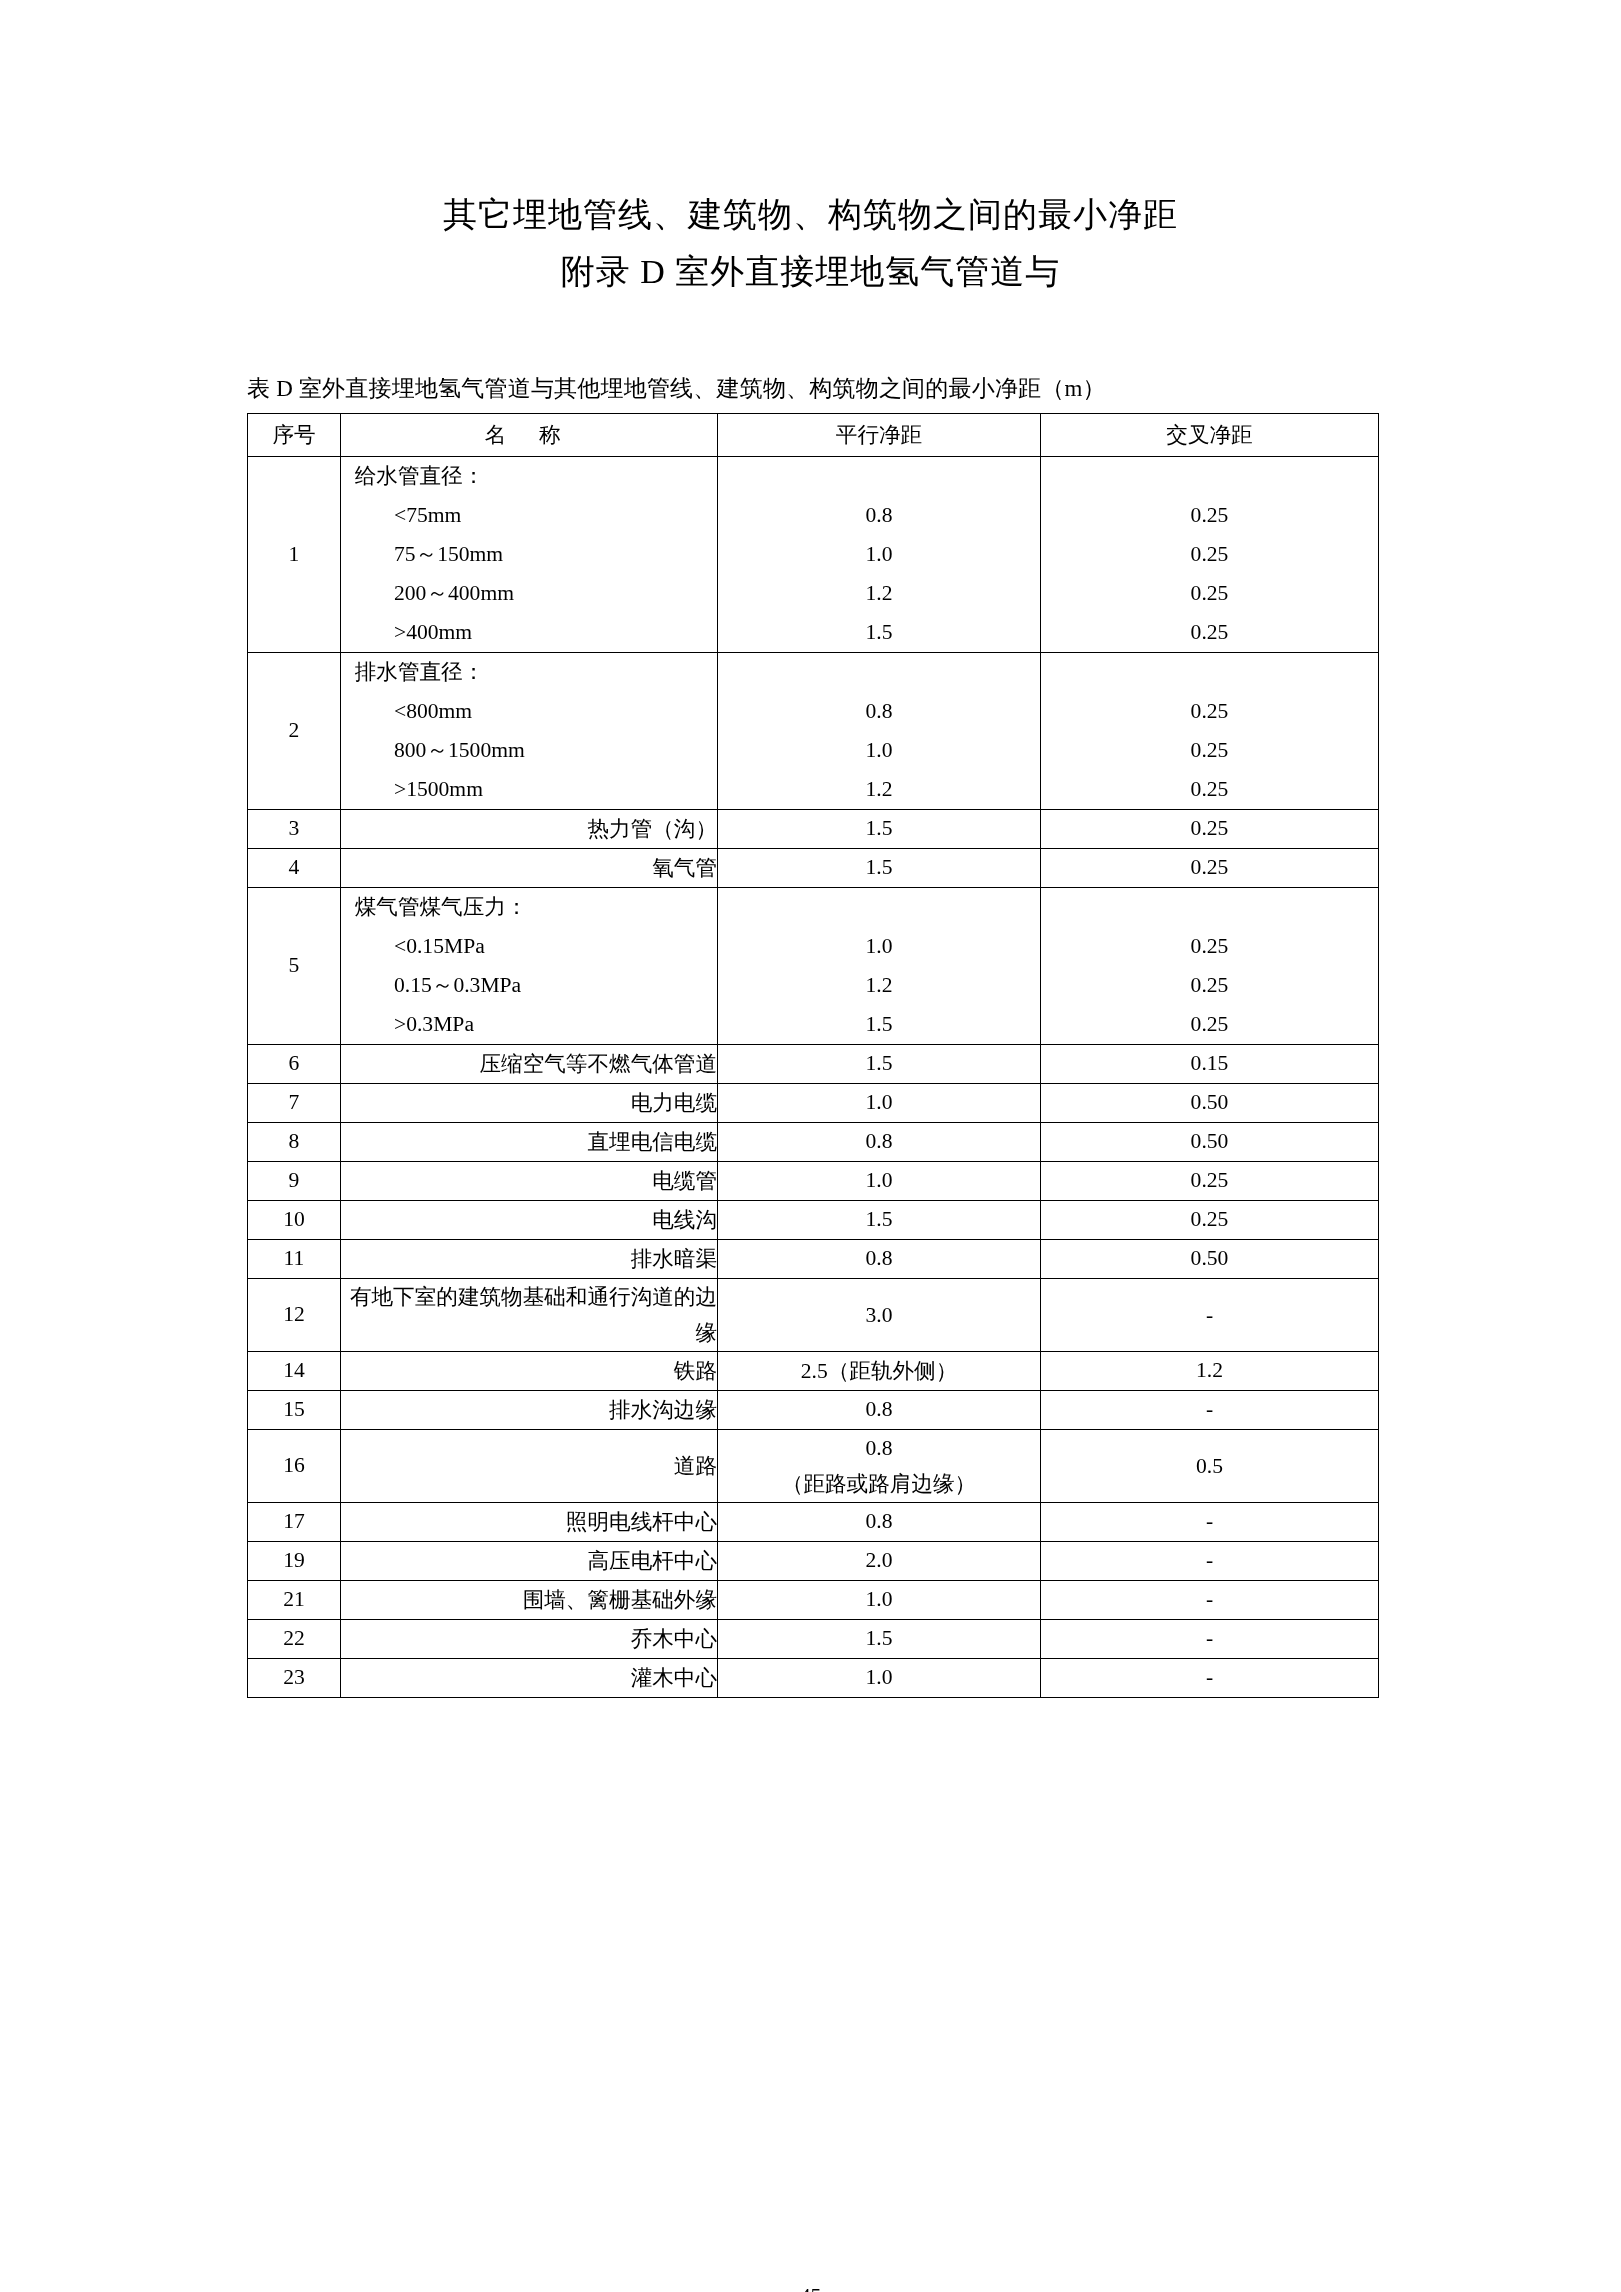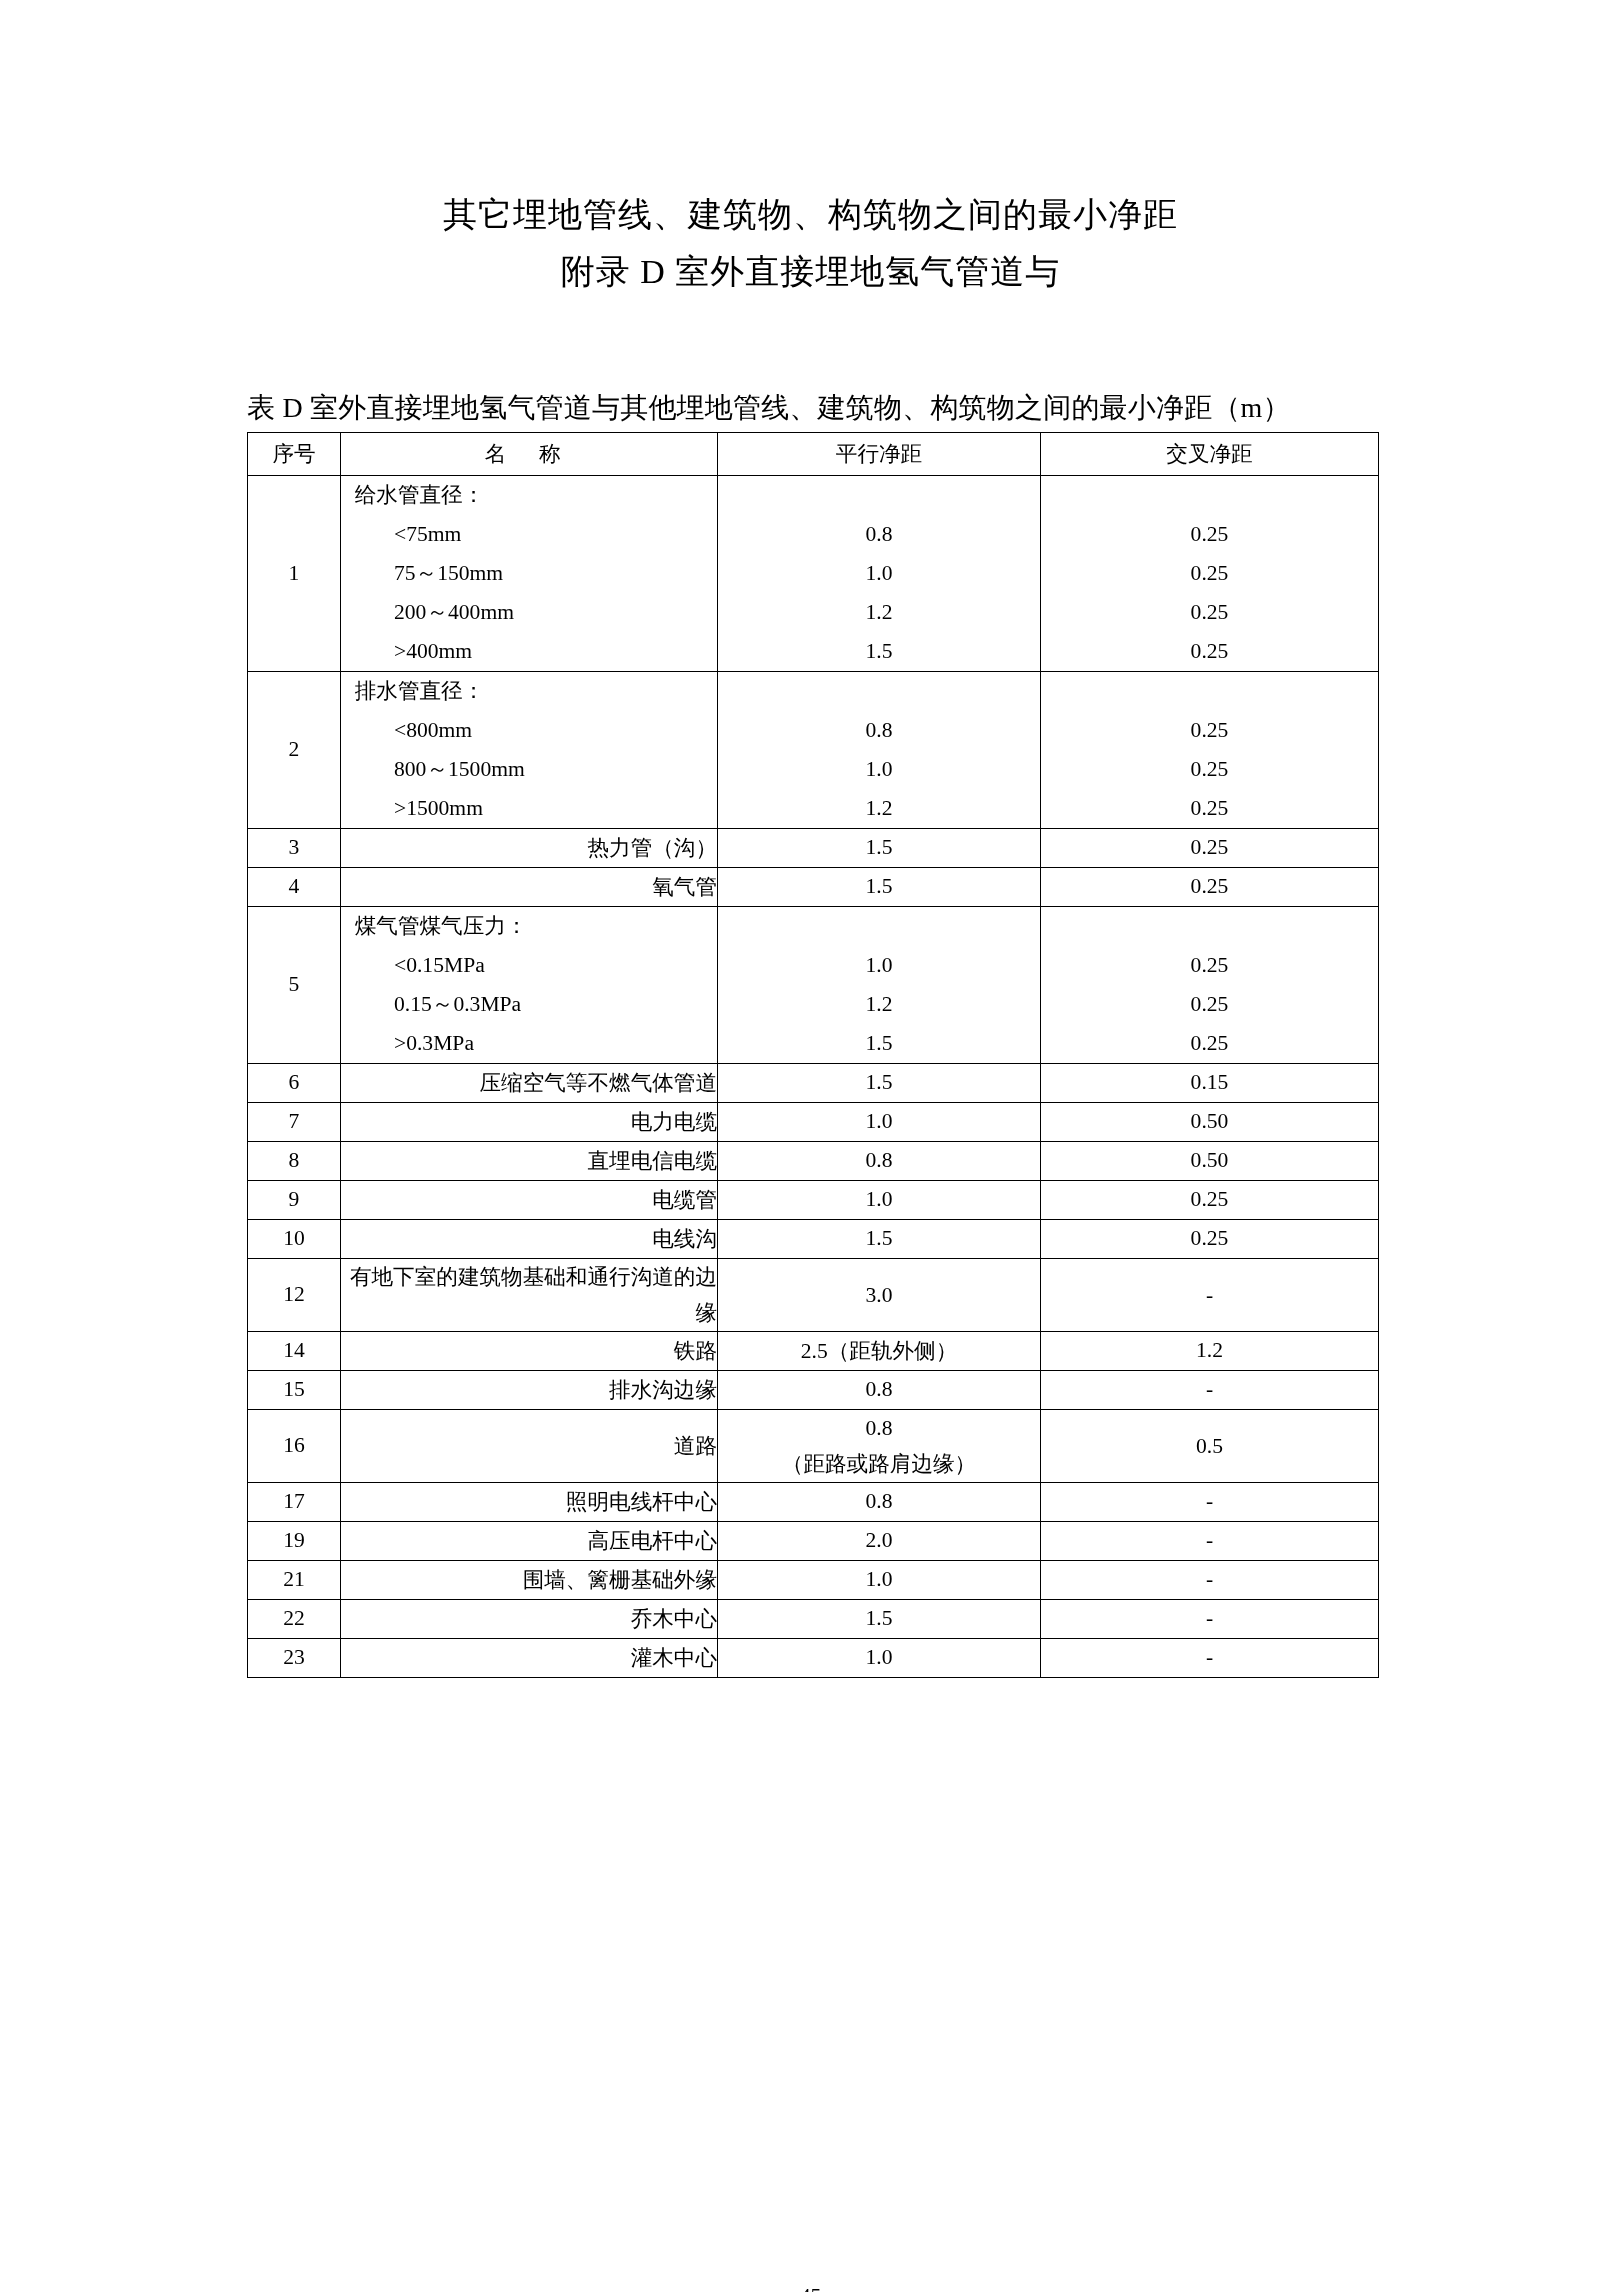--- a/index.html
+++ b/index.html
@@ -26,23 +26,23 @@
     text-align: center;
   }
   .title-line {
     font-size: 34px;
     line-height: 57px;
     letter-spacing: 1px;
     font-family: "Liberation Serif", "DejaVu Serif", serif;
     font-weight: 400;
   }
   .table-caption {
-    margin-top: 92px;
+    margin-top: 73px;
     margin-left: 247px;
-    font-size: 28px;
+    font-size: 23px;
     line-height: 31px;
     letter-spacing: 0.2px;
   }
   table.main {
     border-collapse: collapse;
     margin-left: 247px;
     margin-top: 8.8px;
     width: 1132px;
     table-layout: fixed;
   }
@@ -255,20 +255,26 @@
         <td class="name">电缆管</td>
         <td class="val">1.0</td>
         <td class="val">0.25</td>
       </tr>
       <tr class="row-h">
         <td class="no">10</td>
         <td class="name">电线沟</td>
         <td class="val">1.5</td>
         <td class="val">0.25</td>
       </tr>
+      <tr class="row-h">
+        <td class="no">11</td>
+        <td class="name">排水暗渠</td>
+        <td class="val">0.8</td>
+        <td class="val">0.50</td>
+      </tr>
 
       <tr>
         <td class="no">12</td>
         <td class="name two-line">有地下室的建筑物基础和通行沟道的边缘</td>
         <td class="val two-line-val">3.0</td>
         <td class="val two-line-val">-</td>
       </tr>
 
       <tr class="row-h">
         <td class="no">14</td>

